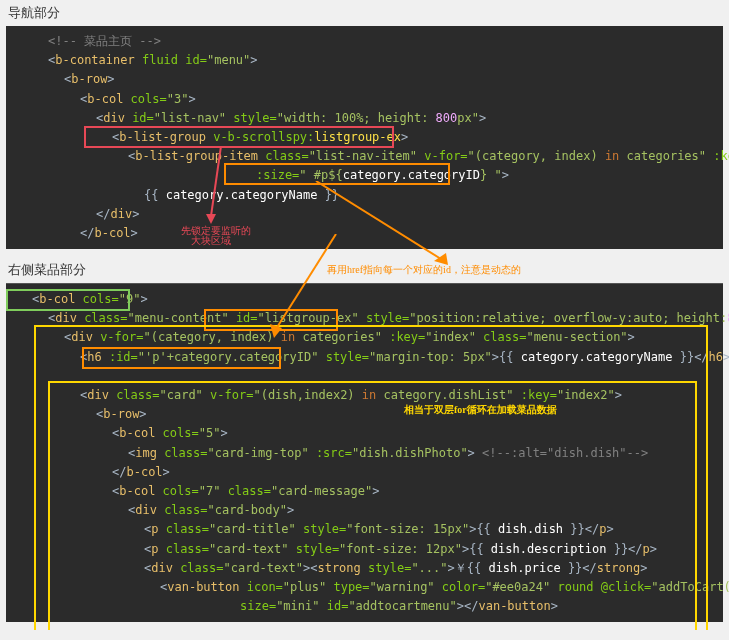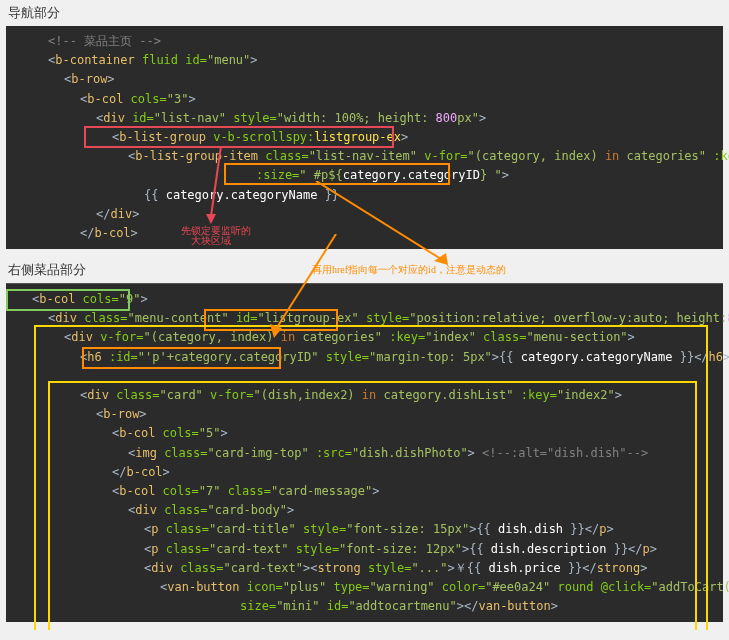--- a/index.html
+++ b/index.html
@@ -47,21 +47,21 @@
   <svg class="arrow" style="top:120px;left:200px" width="30" height="80">
       <line x1="15" y1="0" x2="5" y2="70" stroke="#e74856" stroke-width="2"></line>
       <polygon points="0,68 10,68 5,78" fill="#e74856"></polygon>
     </svg>
   <div class="callout" style="color:#e74856;top:197px;left:175px">先锁定要监听的</div>
   <div class="callout" style="color:#e74856;top:207px;left:185px">大块区域</div>
   <svg class="arrow" style="top:155px;left:300px" width="150" height="90">
       <line x1="10" y1="0" x2="135" y2="78" stroke="#ff8c00" stroke-width="2"></line>
       <polygon points="128,80 140,72 142,84" fill="#ff8c00"></polygon>
     </svg>
-  <div class="callout" style="color:#ff8c00;top:236px;left:306px">再用href指向每一个对应的id，注意是动态的</div>
+  <div class="callout" style="color:#ff8c00;top:236px;left:321px">再用href指向每一个对应的id，注意是动态的</div>
 </div>
 
 <div class="section-title">右侧菜品部分</div>
 
 <div class="code-editor e2">
   <span class="ln"><span class="c-punc">&lt;</span><span class="c-tag">b-col</span><span class="c-attr"> cols=</span><span class="c-str">"9"</span><span class="c-punc">&gt;</span></span>
   <span class="ln"><span class="indent ind1"></span><span class="c-punc">&lt;</span><span class="c-tag">div</span><span class="c-attr"> class=</span><span class="c-str">"menu-content"</span><span class="c-attr"> id=</span><span class="c-str">"listgroup-ex"</span><span class="c-attr"> style=</span><span class="c-str">"position:relative; overflow-y:auto; height:</span><span class="c-num">800</span></span>
   <span class="ln"><span class="indent ind2"></span><span class="c-punc">&lt;</span><span class="c-tag">div</span><span class="c-attr"> v-for=</span><span class="c-str">"(category, index) </span><span class="c-kw">in</span><span class="c-str"> categories"</span><span class="c-attr"> :key=</span><span class="c-str">"index"</span><span class="c-attr"> class=</span><span class="c-str">"menu-section"</span><span class="c-punc">&gt;</span></span>
   <span class="ln"><span class="indent ind3"></span><span class="c-punc">&lt;</span><span class="c-tag">h6</span><span class="c-attr"> :id=</span><span class="c-str">"'p'+category.categoryID"</span><span class="c-attr"> style=</span><span class="c-str">"margin-top: 5px"</span><span class="c-punc">&gt;{{ </span><span class="c-var">category.categoryName</span><span class="c-punc"> }}&lt;/</span><span class="c-tag">h6</span><span class="c-punc">&gt;</span></span>
   <span class="ln">&nbsp;</span>
@@ -76,17 +76,18 @@
   <span class="ln"><span class="indent ind7"></span><span class="c-punc">&lt;</span><span class="c-tag">p</span><span class="c-attr"> class=</span><span class="c-str">"card-text"</span><span class="c-attr"> style=</span><span class="c-str">"font-size: 12px"</span><span class="c-punc">&gt;{{ </span><span class="c-var">dish.description</span><span class="c-punc"> }}&lt;/</span><span class="c-tag">p</span><span class="c-punc">&gt;</span></span>
   <span class="ln"><span class="indent ind7"></span><span class="c-punc">&lt;</span><span class="c-tag">div</span><span class="c-attr"> class=</span><span class="c-str">"card-text"</span><span class="c-punc">&gt;&lt;</span><span class="c-tag">strong</span><span class="c-attr"> style=</span><span class="c-str">"..."</span><span class="c-punc">&gt;￥{{ </span><span class="c-var">dish.price</span><span class="c-punc"> }}&lt;/</span><span class="c-tag">strong</span><span class="c-punc">&gt;</span></span>
   <span class="ln"><span class="indent ind8"></span><span class="c-punc">&lt;</span><span class="c-tag">van-button</span><span class="c-attr"> icon=</span><span class="c-str">"plus"</span><span class="c-attr"> type=</span><span class="c-str">"warning"</span><span class="c-attr"> color=</span><span class="c-str">"#ee0a24"</span><span class="c-attr"> round @click=</span><span class="c-str">"addToCart(dish)"</span></span>
   <span class="ln"><span class="indent ind8"></span><span class="indent ind5"></span><span class="c-attr">size=</span><span class="c-str">"mini"</span><span class="c-attr"> id=</span><span class="c-str">"addtocartmenu"</span><span class="c-punc">&gt;&lt;/</span><span class="c-tag">van-button</span><span class="c-punc">&gt;</span></span>
 
   <div class="annot" style="border-color:#7fcc5c;top:5px;left:0px;width:120px;height:18px"></div>
   <div class="annot" style="border-color:#ff8c00;top:25px;left:198px;width:130px;height:18px"></div>
   <div class="annot" style="border-color:#ff8c00;top:63px;left:76px;width:195px;height:18px"></div>
   <div class="annot" style="border-color:#ffd700;top:41px;left:28px;width:670px;height:328px"></div>
   <div class="annot" style="border-color:#ffd700;top:97px;left:42px;width:645px;height:270px"></div>
+  <div class="callout" style="color:#ffd700;top:118px;left:398px;font-weight:bold">相当于双层for循环在加载菜品数据</div>
   <svg class="arrow" style="top:-50px;left:260px" width="80" height="110">
       <line x1="70" y1="0" x2="10" y2="95" stroke="#ff8c00" stroke-width="2"></line>
       <polygon points="4,90 16,94 8,104" fill="#ff8c00"></polygon>
     </svg>
 </div>
 
 </body></html>

